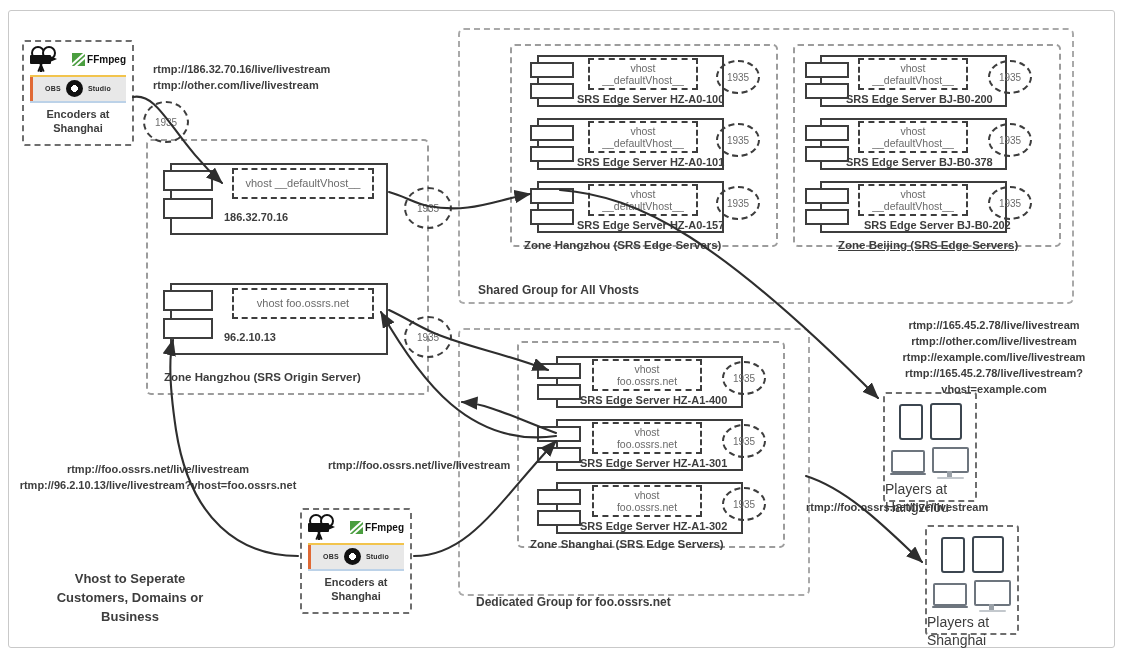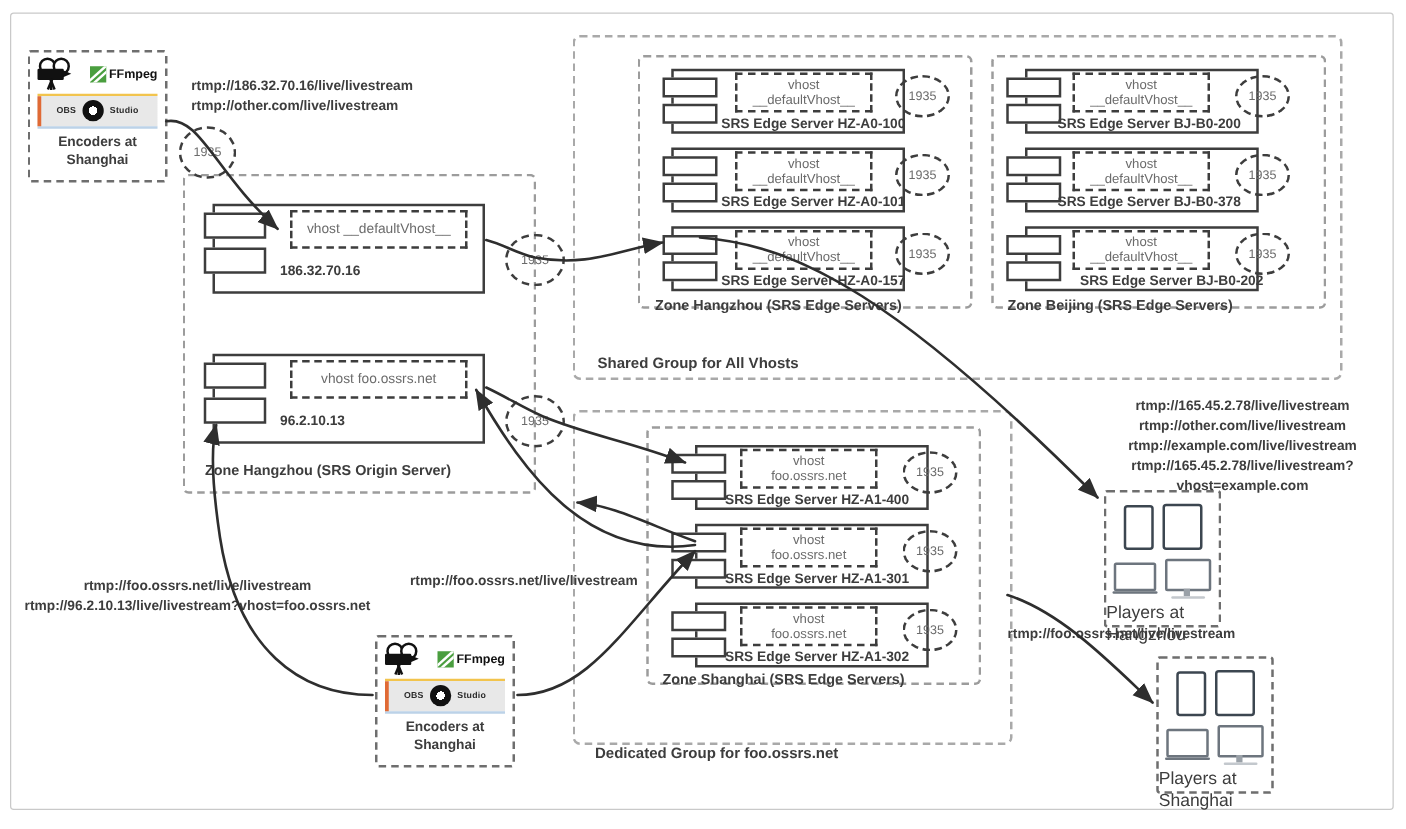--- a/index.html
+++ b/index.html
@@ -237,21 +237,21 @@
   <div class="grouplabel" style="left:478px;top:283px;">Shared Group for All Vhosts</div>
 
   <div class="dashgrp" style="left:458px;top:328px;width:352px;height:268px;"></div>
   <div class="grouplabel" style="left:476px;top:570px;margin-top:25px;">Dedicated Group for foo.ossrs.net</div>
 
   <div class="dashzone" style="left:510px;top:44px;width:268px;height:203px;"></div>
   <div class="zonelabel" style="left:524px;top:238px;">Zone Hangzhou
 (SRS Edge Servers)</div>
 
   <div class="dashzone" style="left:793px;top:44px;width:268px;height:203px;"></div>
-  <div class="zonelabel" style="left:806px;top:238px;">Zone Beijing
+  <div class="zonelabel" style="left:838px;top:238px;text-decoration:underline;">Zone Beijing
 (SRS Edge Servers)</div>
 
   <div class="dashzone" style="left:146px;top:139px;width:283px;height:256px;"></div>
   <div class="zonelabel" style="left:164px;top:370px;">Zone Hangzhou
 (SRS Origin Server)</div>
 
   <div class="dashzone" style="left:517px;top:341px;width:268px;height:207px;"></div>
   <div class="zonelabel" style="left:530px;top:537px;">Zone Shanghai
 (SRS Edge Servers)</div>
 
@@ -431,20 +431,23 @@
   <div class="urltext" style="left:328px;top:458px;">rtmp://foo.ossrs.net/live/livestream</div>
 
   <div class="urltext ctr" style="left:866px;top:318px;width:256px;">rtmp://165.45.2.78/live/livestream
 rtmp://other.com/live/livestream
 rtmp://example.com/live/livestream
 rtmp://165.45.2.78/live/livestream?
 vhost=example.com</div>
 
   <div class="urltext" style="left:806px;top:500px;">rtmp://foo.ossrs.net/live/livestream</div>
 
+  <div class="corner-note" style="left:10px;top:570px;width:240px;">Vhost to Seperate
+Customers, Domains or
+Business</div>
 
   <svg class="edges" viewBox="0 0 1125 663">
     <defs>
       <marker id="ah" markerWidth="9" markerHeight="9" refX="7.4" refY="3.2" orient="auto" markerUnits="strokeWidth">
         <path d="M0,0 L8,3.2 L0,6.4 z" fill="#2e2e2e"></path>
       </marker>
     </defs>
     <g fill="none" stroke="#2e2e2e" stroke-width="2.1" stroke-linecap="round">
 
       <path d="M133,97 C160,92 172,138 222,183" marker-end="url(#ah)"></path>

